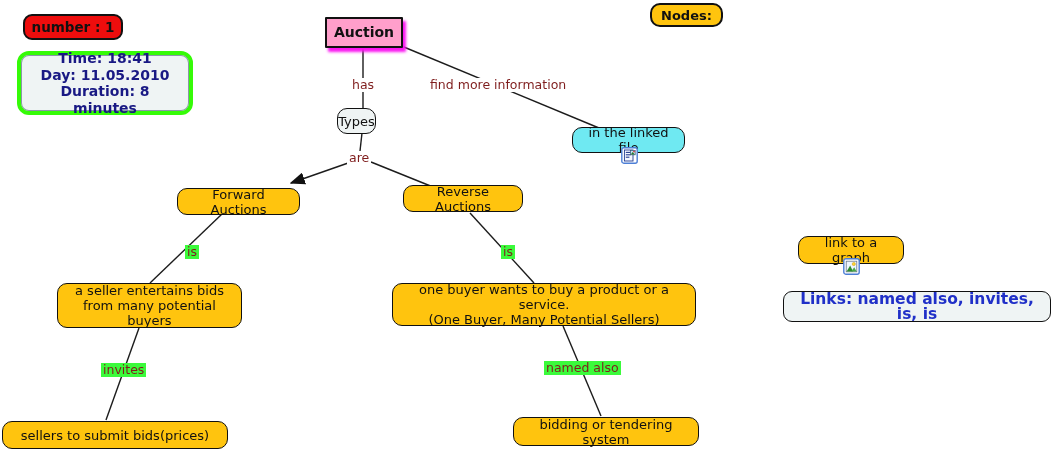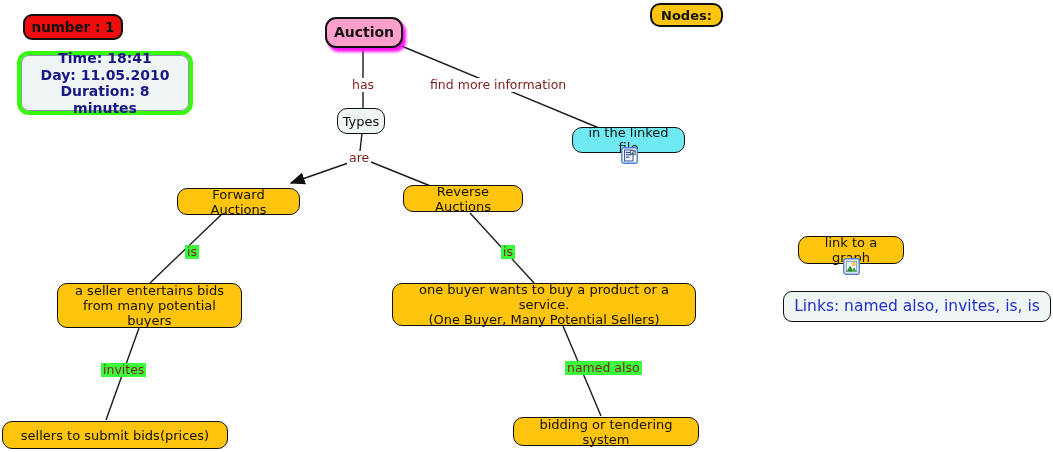--- a/index.html
+++ b/index.html
@@ -23,32 +23,32 @@
     position:absolute;box-sizing:border-box;z-index:2;
     display:flex;flex-direction:column;align-items:center;justify-content:center;
     text-align:center;border:1.6px solid #111;border-radius:10px;
     font-size:13px;line-height:15px;color:#111;padding:2px 6px;
   }
   .orange{background:var(--node-orange);}
   .light{background:var(--node-light);}
   .cyan{background:var(--node-cyan);}
   .pink{
     background:var(--node-pink);font-weight:bold;font-size:14px;
-    box-shadow:3px 4px 3px var(--pink-glow);border-width:2px;border-radius:11px;
+    box-shadow:3px 4px 3px var(--pink-glow);border-width:2px;border-radius:1px;
   }
   .red{background:var(--box-red);font-weight:bold;font-size:13.5px;border-width:2px;border-radius:9px;}
   .bold{font-weight:bold;}
   .timebox{
     border:4px solid var(--time-border-green);border-radius:12px;
     background:var(--node-light);box-shadow:inset 0 0 0 1px #8b96a8;
     color:var(--navy-text);font-weight:bold;font-size:14px;line-height:16.5px;
   }
   .linksbox{
     background:var(--node-light);border-radius:9px;
-    color:var(--links-blue);font-weight:normal;font-size:15.5px;
+    color:var(--links-blue);font-weight:bold;font-size:15.5px;
   }
   .label{
     position:absolute;z-index:2;font-size:12.5px;line-height:14px;
     color:#7f1d1d;padding:0 2px;white-space:nowrap;
   }
   .plain{background:#fff;}
   .green{background:var(--label-green);}
   .res-icon{position:absolute;z-index:3;width:17px;height:17px;}
 </style>
 </head>
@@ -84,21 +84,21 @@
   </div>
 
   <div class="node orange bold" style="left:650px;top:3px;width:73px;height:24px;border-width:2px;">
     <span>Nodes:</span>
   </div>
 
   <div class="node pink" style="left:325px;top:17px;width:78px;height:31px;">
     <span>Auction</span>
   </div>
 
-  <div class="node light" style="left:337px;top:108px;width:48px;height:26px;">
+  <div class="node light" style="left:337px;top:108px;width:39px;height:26px;">
     <span>Types</span>
   </div>
 
   <div class="node cyan" style="left:572px;top:127px;width:113px;height:26px;">
     <span>in the linked file</span>
   </div>
   <svg class="res-icon" style="left:621px;top:147px;" viewBox="0 0 17 17">
     <rect x="0.8" y="0.8" width="15.4" height="15.4" rx="2" fill="#ffffff" stroke="#4d7fd6" stroke-width="1.4"></rect>
     <rect x="3.4" y="3" width="8.6" height="11" fill="#f4f7ff" stroke="#223a8f" stroke-width="0.9"></rect>
     <line x1="4.8" y1="5.4" x2="9.6" y2="5.4" stroke="#223a8f" stroke-width="1.1"></line>
@@ -149,15 +149,15 @@
   <div class="node linksbox" style="left:783px;top:291px;width:268px;height:31px;">
     <span>Links: named also, invites, is, is</span>
   </div>
 
   <span class="label plain" style="left:350px;top:78px;">has</span>
   <span class="label plain" style="left:428px;top:78px;">find more information</span>
   <span class="label plain" style="left:347px;top:151px;">are</span>
   <span class="label green" style="left:185px;top:245px;">is</span>
   <span class="label green" style="left:501px;top:245px;">is</span>
   <span class="label green" style="left:101px;top:363px;">invites</span>
-  <span class="label green" style="left:544px;top:361px;margin-left:21px;">named also</span>
+  <span class="label green" style="left:544px;top:361px;">named also</span>
 
 </div>
 
 </body></html>

